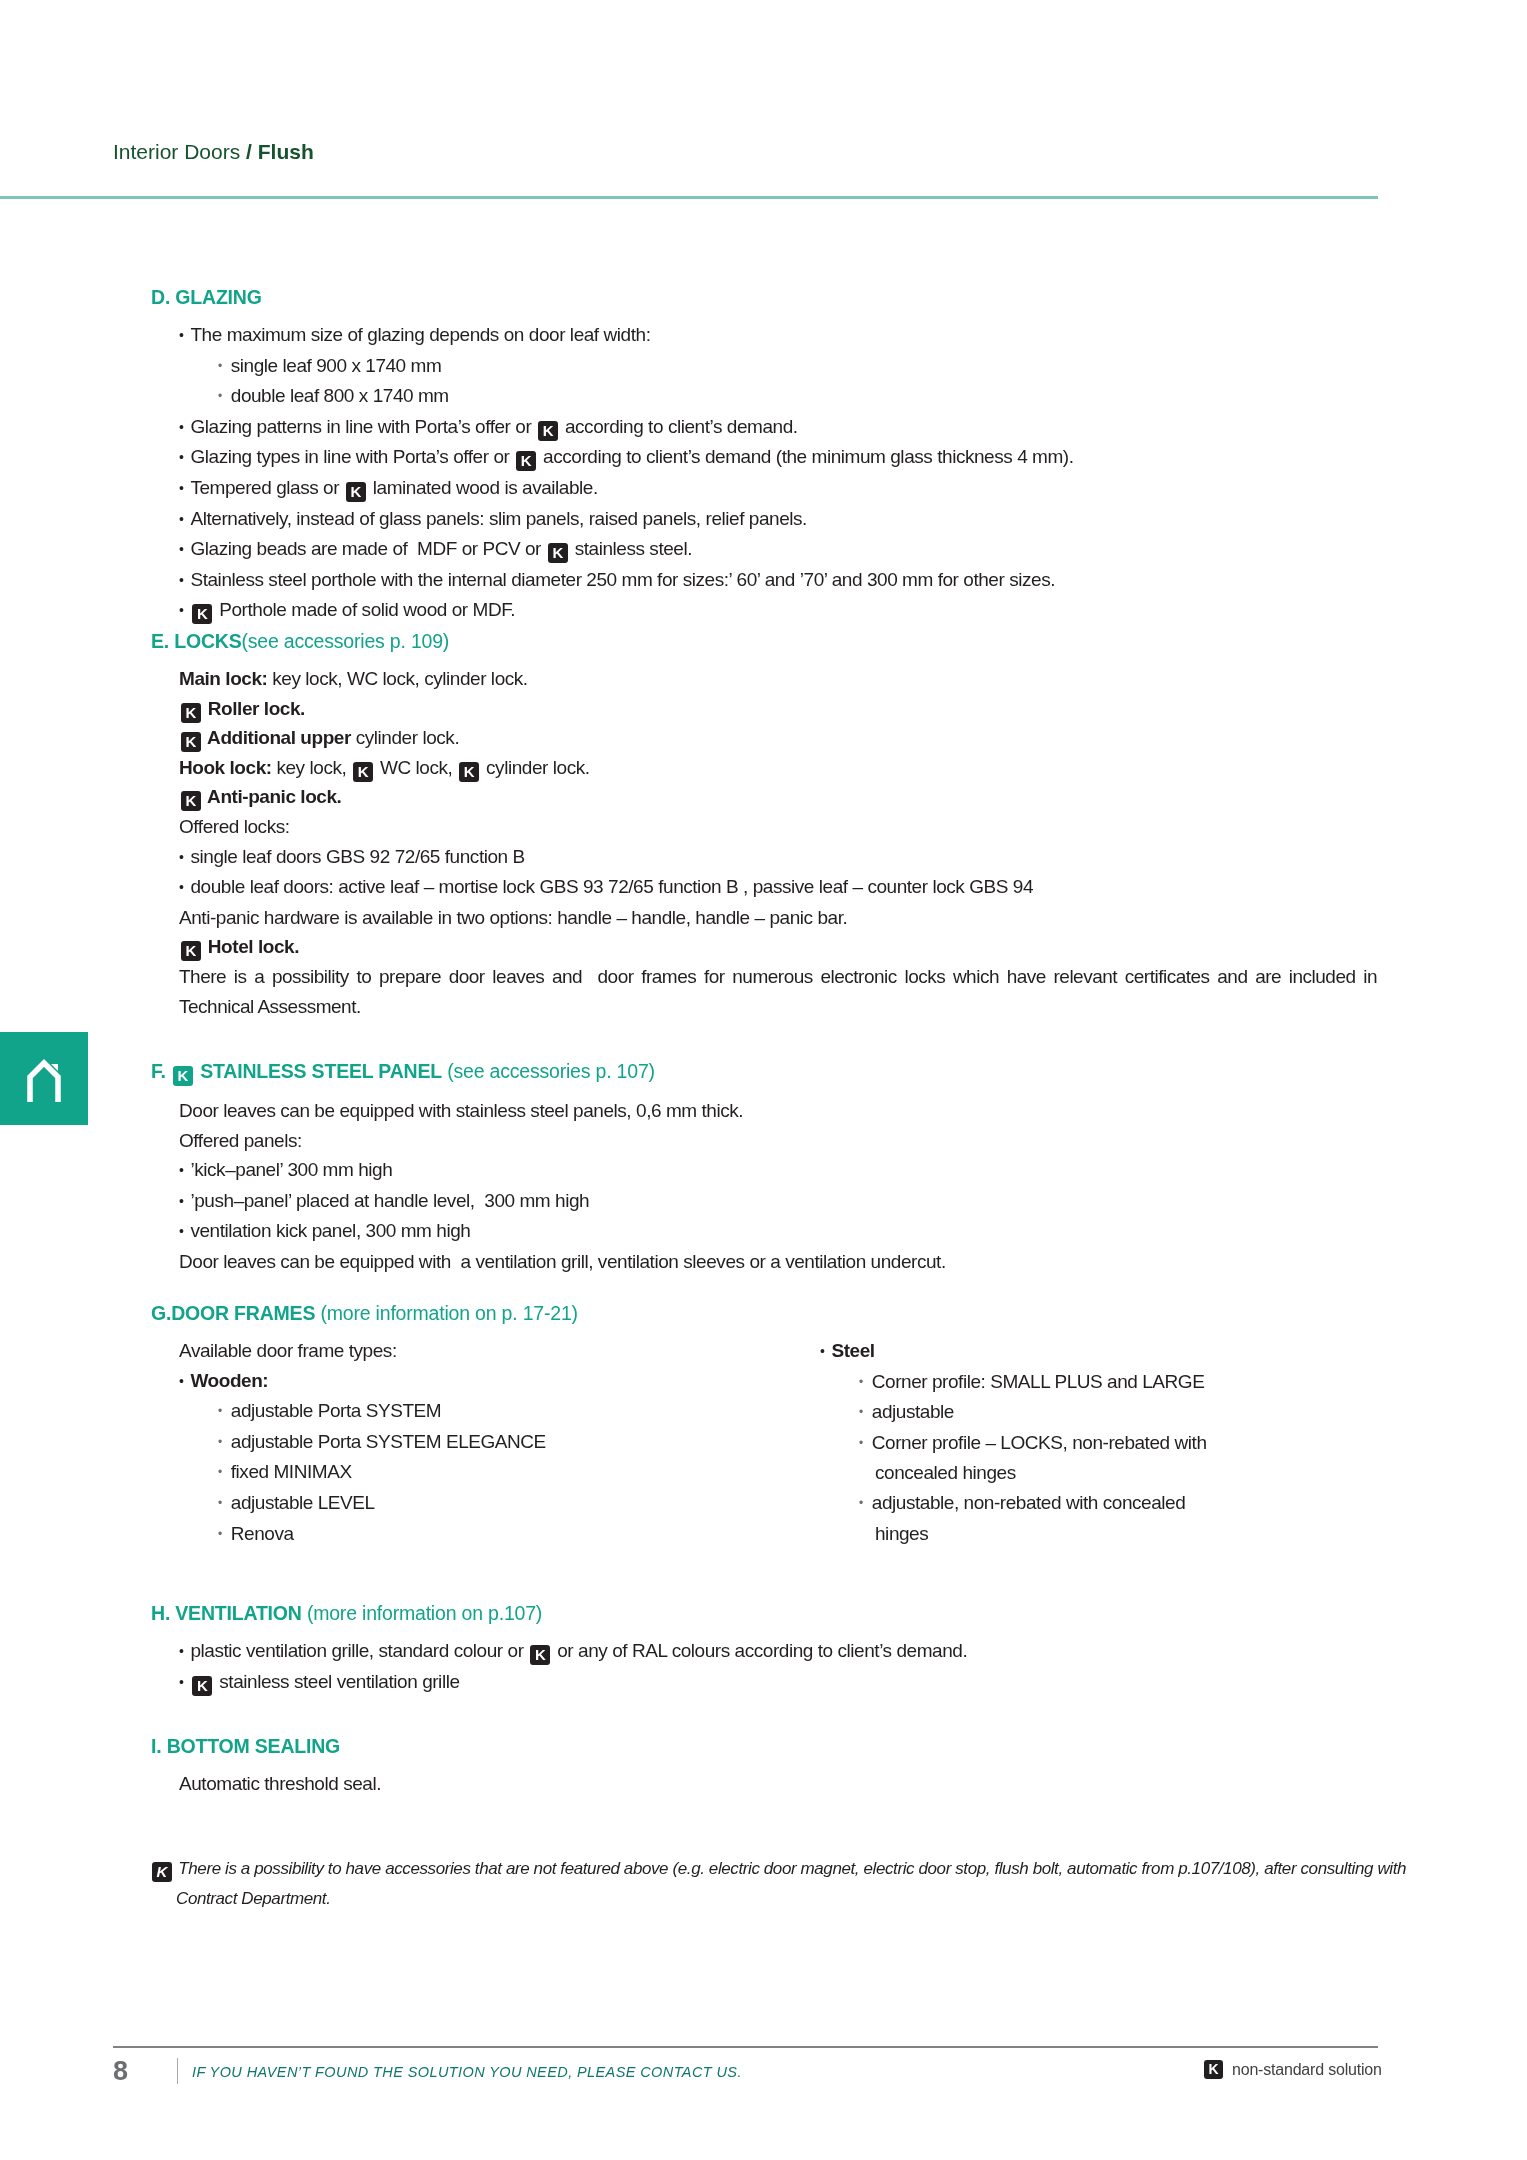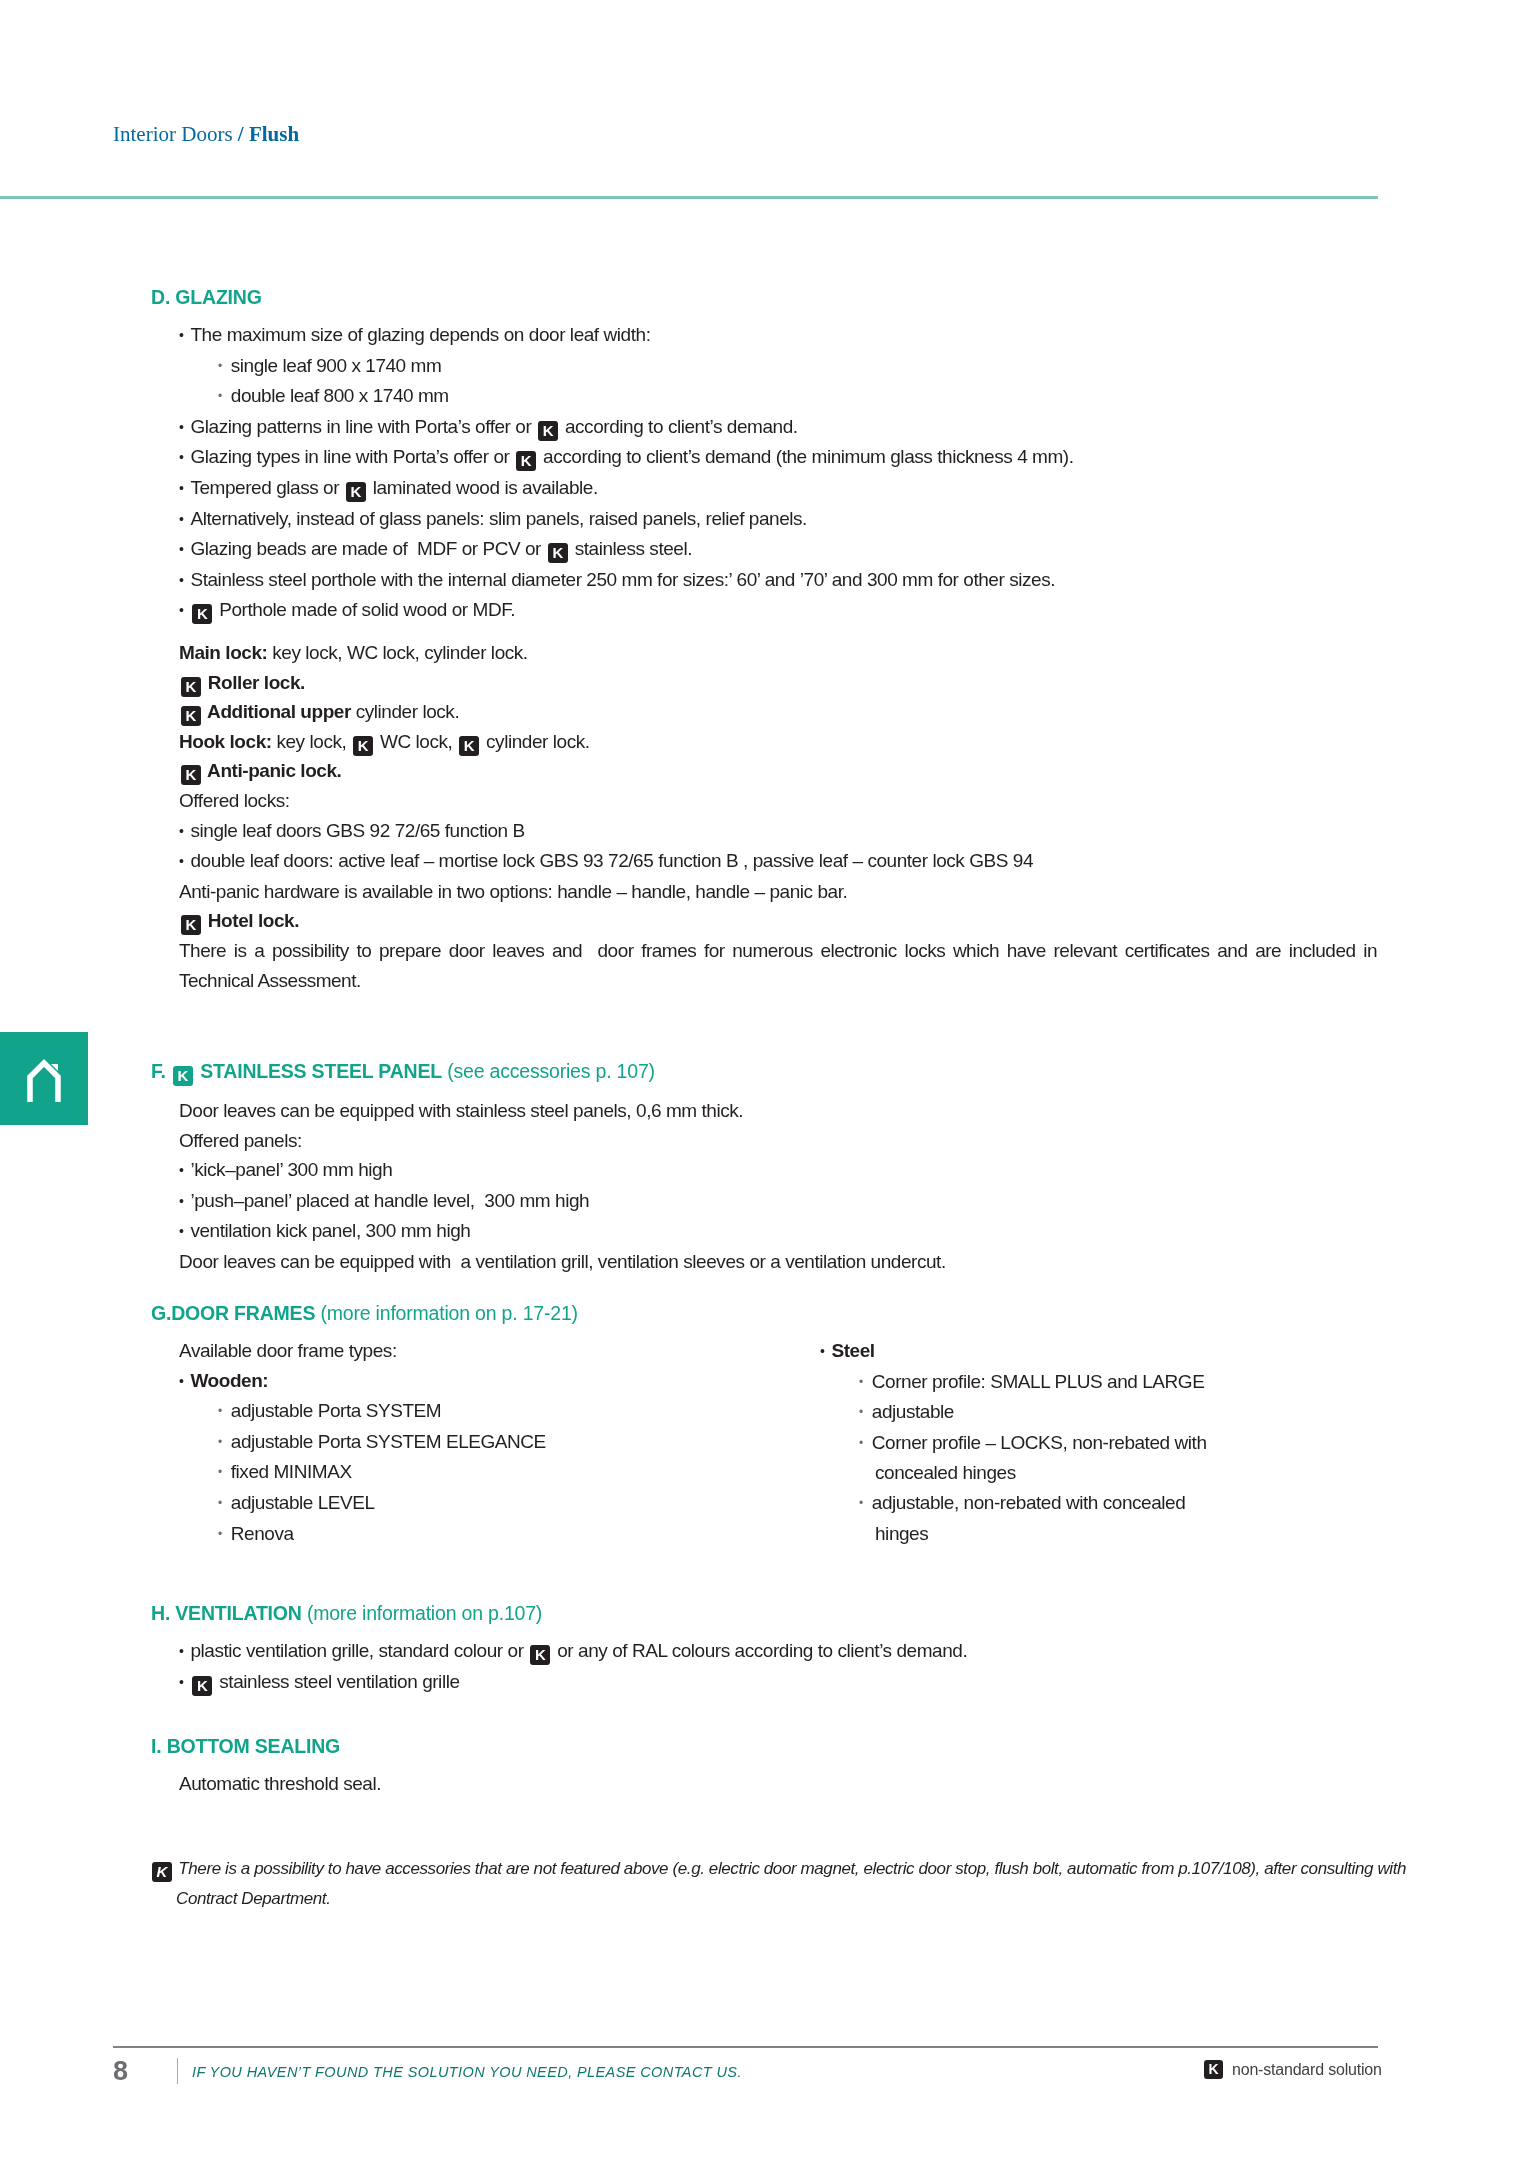--- a/index.html
+++ b/index.html
@@ -1,20 +1,20 @@
 <!DOCTYPE html>
 <html><head>
 <meta charset="utf-8">
 <style>
   html,body{margin:0;padding:0;background:#e8e8e8;}
   .page{position:relative;width:1527px;height:2160px;background:#ffffff;
         font-family:"Liberation Sans",sans-serif;color:#231F20;overflow:hidden;}
   .bold{font-weight:bold;}
   
-  .pagehead{position:absolute;left:113px;top:122px;font-size:21px;color:#0369a1;white-space:pre;font-family:Liberation Serif, serif;}
+  .pagehead{position:absolute;left:113px;top:140px;font-size:21px;color:#14532d;white-space:pre;}
   .toprule{position:absolute;left:0;top:196px;width:1378px;height:3px;background:#7CC4B6;}
   
   .home-tab{position:absolute;left:0;top:1032px;width:88px;height:93px;background:#12A48B;
             display:flex;align-items:center;justify-content:center;}
   
   .sec{position:absolute;left:151px;}
   #sec-d{top:256px;margin-top:28px;} #sec-e{top:628px;} #sec-f{top:1058px;}
   #sec-g{top:1300px;width:1230px;} #sec-h{top:1600px;} #sec-i{top:1733px;}
   .sec-heading{font-size:19.5px;line-height:26px;color:#12A48B;white-space:pre;letter-spacing:-0.2px;}
   .sec-lines{margin-left:28px;margin-top:10px;}
@@ -67,20 +67,21 @@
         <div class="line ind0"><span class="bu">•</span><span>Glazing types in line with Porta’s offer or </span><span class="kicon">K</span><span> according to client’s demand (the minimum glass thickness 4 mm).</span></div>
         <div class="line ind0"><span class="bu">•</span><span>Tempered glass or </span><span class="kicon">K</span><span> laminated wood is available.</span></div>
         <div class="line ind0"><span class="bu">•</span><span>Alternatively, instead of glass panels: slim panels, raised panels, relief panels.</span></div>
         <div class="line ind0"><span class="bu">•</span><span>Glazing beads are made of  MDF or PCV or </span><span class="kicon">K</span><span> stainless steel.</span></div>
         <div class="line ind0"><span class="bu">•</span><span>Stainless steel porthole with the internal diameter 250 mm for sizes:’ 60’ and ’70’ and 300 mm for other sizes.</span></div>
         <div class="line ind0"><span class="bu">•</span><span class="kicon">K</span><span> Porthole made of solid wood or MDF.</span></div>
       </div>
   </div>
 
   <div class="sec" id="sec-e">
+    <div class="sec-heading"><span class="bold">E. LOCKS</span><span>(see accessories p. 109)</span></div>
     <div class="sec-lines">
         <div class="line ind0"><span class="bold">Main lock:</span><span> key lock, WC lock, cylinder lock.</span></div>
         <div class="line ind0"><span class="kicon">K</span><span class="bold"> Roller lock.</span></div>
         <div class="line ind0"><span class="kicon">K</span><span class="bold"> Additional upper</span><span> cylinder lock.</span></div>
         <div class="line ind0"><span class="bold">Hook lock:</span><span> key lock, </span><span class="kicon">K</span><span> WC lock, </span><span class="kicon">K</span><span> cylinder lock.</span></div>
         <div class="line ind0"><span class="kicon">K</span><span class="bold"> Anti-panic lock.</span></div>
         <div class="line ind0"><span>Offered locks:</span></div>
         <div class="line ind0"><span class="bu">•</span><span>single leaf doors GBS 92 72/65 function B</span></div>
         <div class="line ind0"><span class="bu">•</span><span>double leaf doors: active leaf – mortise lock GBS 93 72/65 function B , passive leaf – counter lock GBS 94</span></div>
         <div class="line ind0"><span>Anti-panic hardware is available in two options: handle – handle, handle – panic bar.</span></div>

